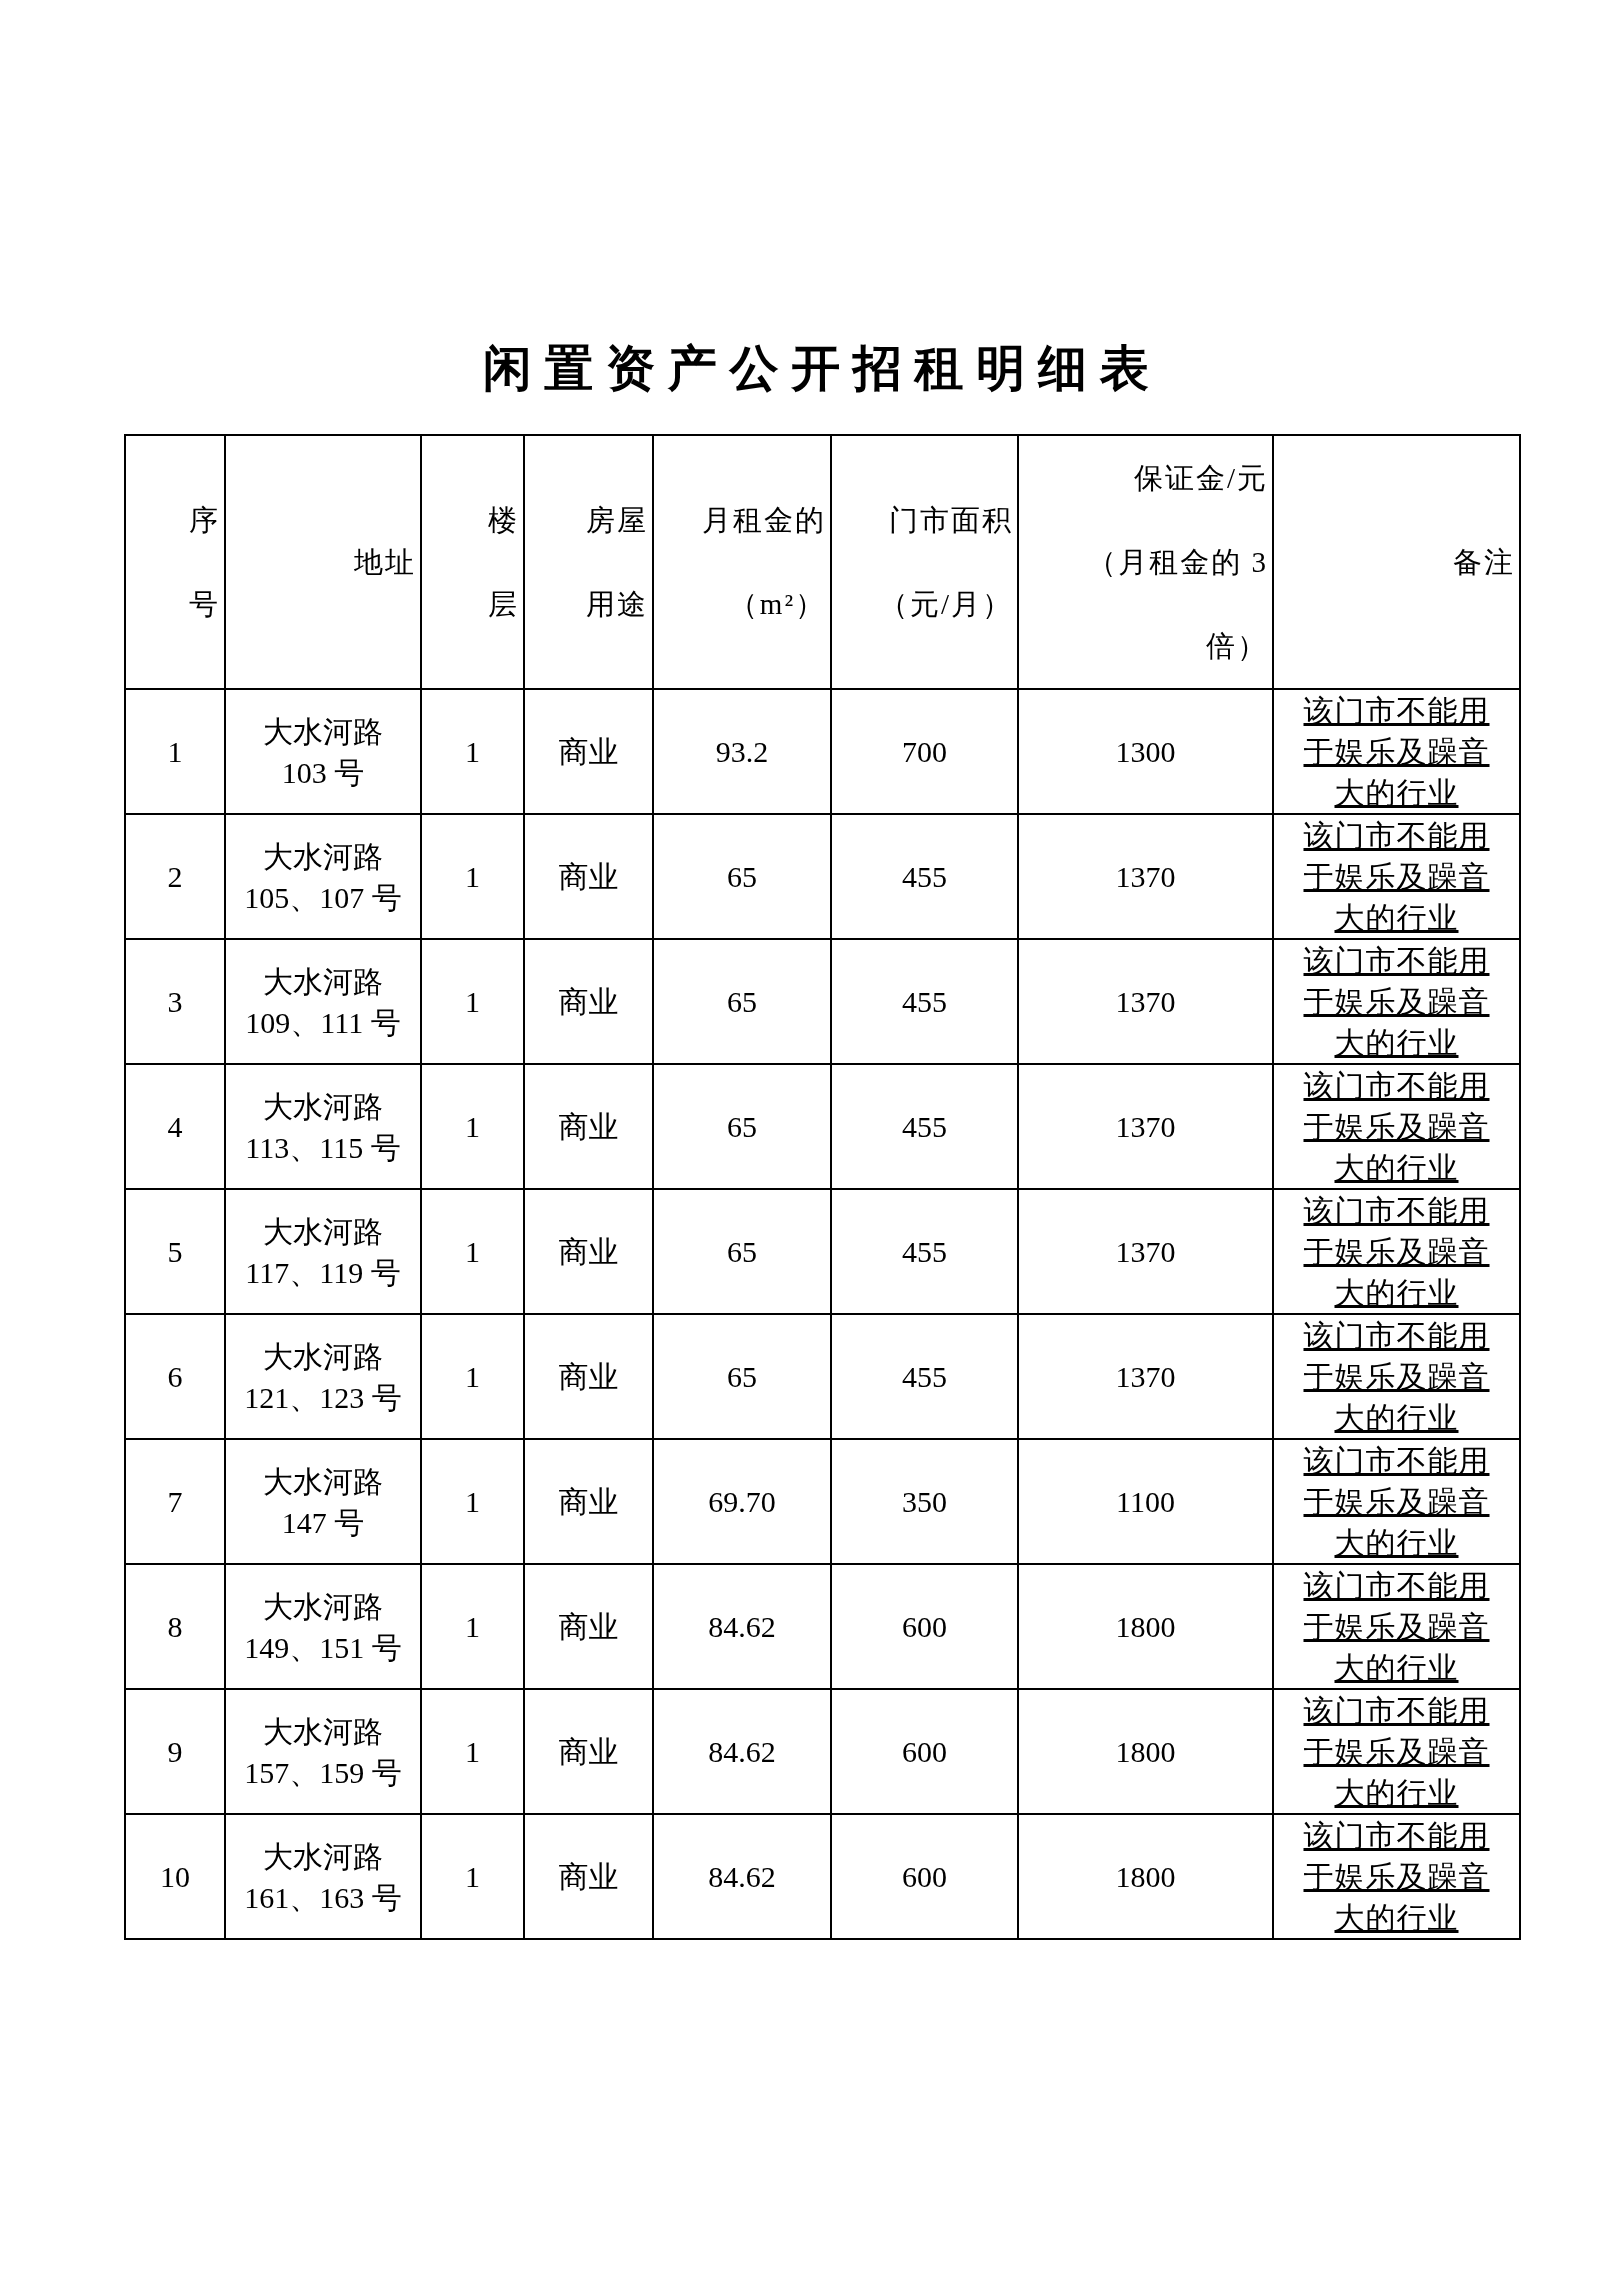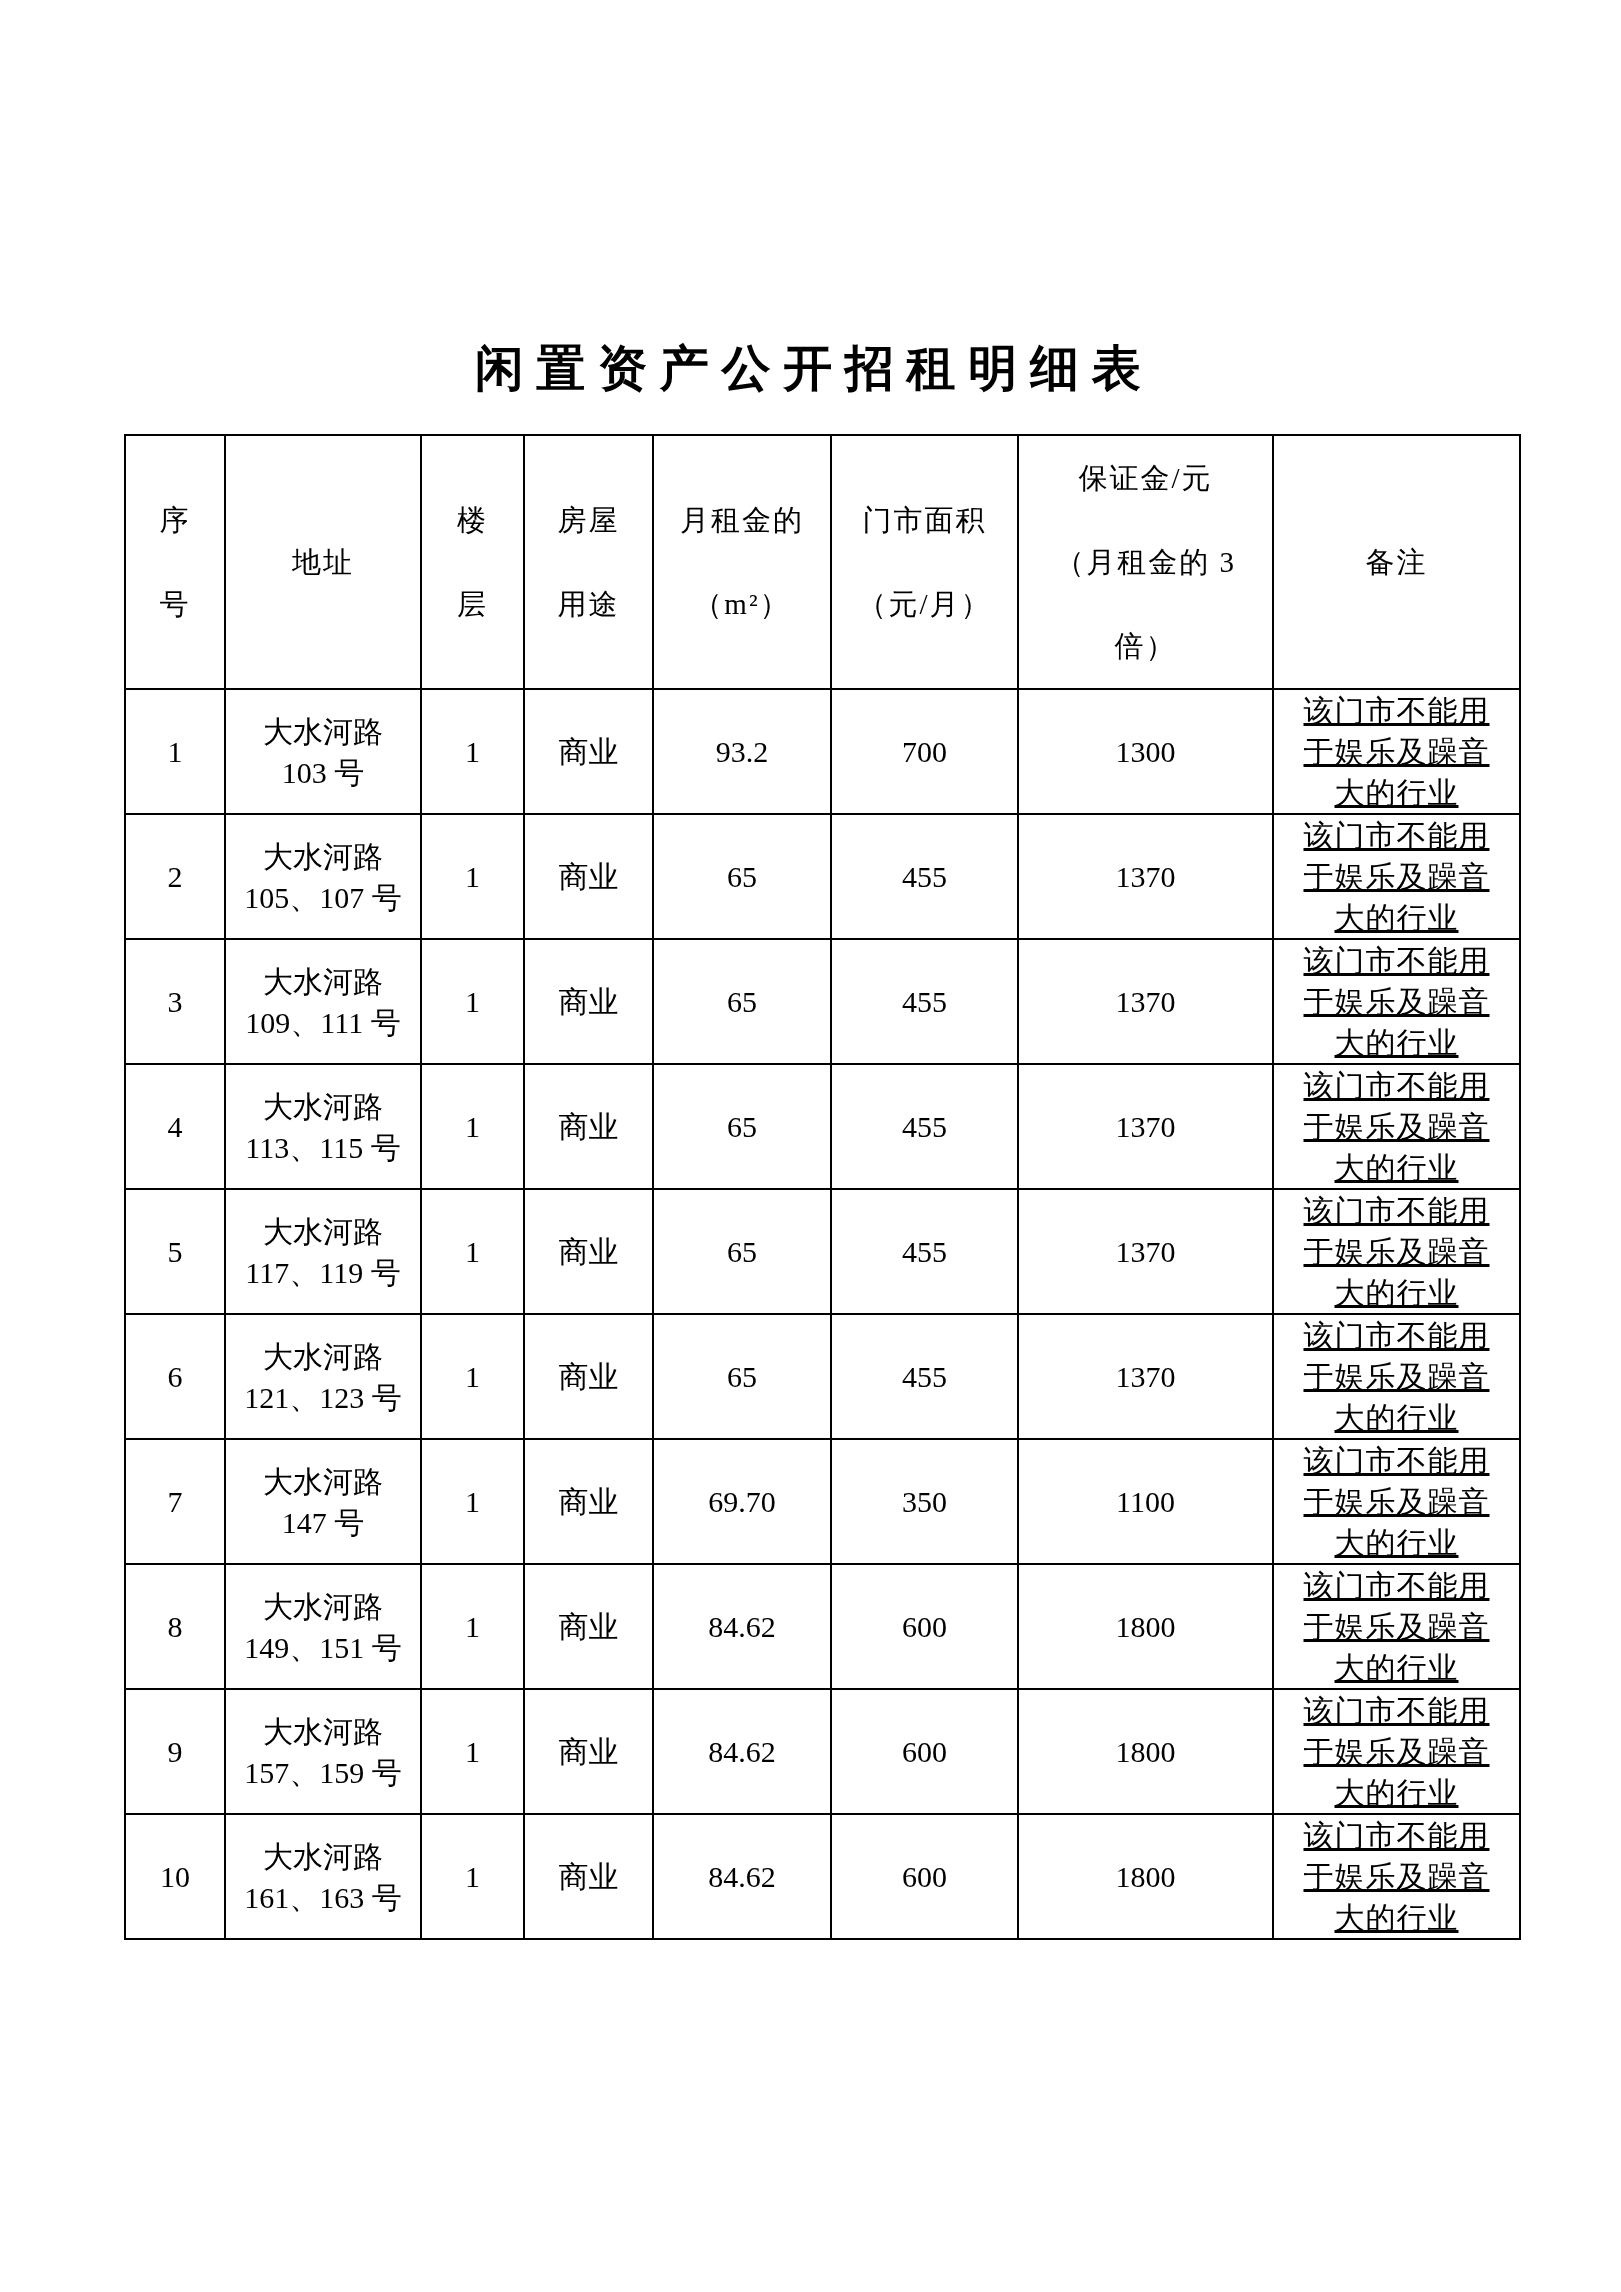--- a/index.html
+++ b/index.html
@@ -10,21 +10,21 @@
   body {
     width: 1621px;
     height: 2293px;
     position: relative;
     font-family: "Liberation Serif", "DejaVu Serif", serif;
     color: #000000;
   }
   .doc-title {
     position: absolute;
     top: 338px;
-    left: 116px;
+    left: 124px;
     width: 1396px;
     text-align: center;
     font-size: 49px;
     line-height: 61px;
     font-weight: bold;
     letter-spacing: 12.7px;
     white-space: nowrap;
   }
   table.asset-table {
     position: absolute;
@@ -44,20 +44,21 @@
     padding: 0 3.9px;
     overflow: hidden;
     font-size: 30px;
     line-height: 41px;
   }
   tr.header-row td {
     height: 249px;
     font-size: 29px;
     line-height: 84px;
     letter-spacing: 2px;
+    text-align: right;
   }
   tr.data-row td {
     height: 123px;
   }
   tr.data-row.short td {
     height: 90px;
   }
   td.c-no   { font-size: 33px; }
   td.c-addr { font-size: 30px; line-height: 45px; }
   td.c-num  { font-size: 31px; }

